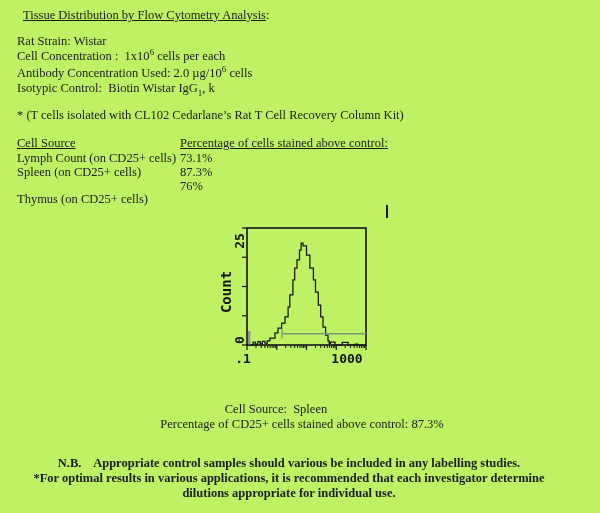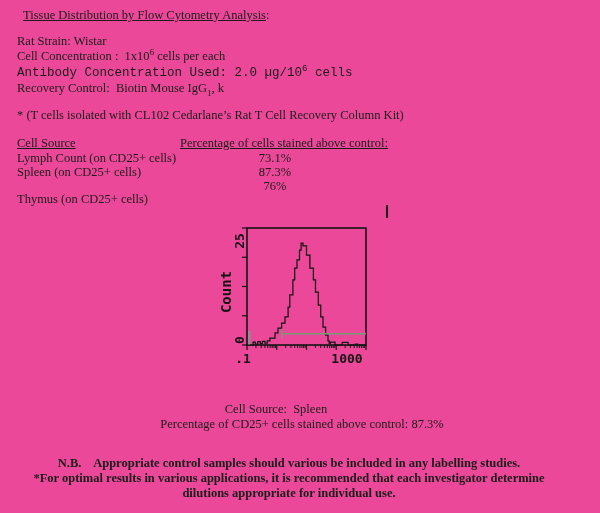--- a/index.html
+++ b/index.html
@@ -1,42 +1,42 @@
 <!DOCTYPE html>
 <html><head>
 <meta charset="utf-8">
 <style>
   html,body{margin:0;padding:0;background:#ffffff;}
-  .page{position:relative;width:600px;height:513px;background:#ec4899;
+  .page{position:relative;width:600px;height:513px;background:#bef264;
         font-family:"Liberation Serif",serif;color:#1b1b1b;font-size:12.5px;overflow:hidden;}
   .t{position:absolute;left:17px;white-space:pre-wrap;}
   .u{text-decoration:underline;}
   sup{font-size:9px;line-height:0;}
   sub{font-size:9px;line-height:0;}
   .col2{position:absolute;left:180px;white-space:pre-wrap;}
-  .val{position:absolute;left:180px;width:190px;text-align:center;}
+  .val{position:absolute;left:180px;width:190px;text-align:left;}
   .center{position:absolute;left:0;width:552px;text-align:center;white-space:pre-wrap;}
   .nb{position:absolute;left:0;width:578px;text-align:center;font-weight:bold;white-space:pre-wrap;}
   #chart{position:absolute;left:195px;top:195px;}
   #cursor{position:absolute;left:386px;top:205px;width:2px;height:13px;background:#1c1c1c;}
 </style>
 </head>
 <body>
 
 <div class="page">
 
   <div class="t" style="top:8px;left:23px;"><span class="u">Tissue Distribution by Flow Cytometry Analysis</span><span>:</span></div>
 
   <div class="t" style="top:34px;">Rat Strain: Wistar</div>
 
   <div class="t" style="top:49px;"><span>Cell Concentration :  1x10</span><sup>6</sup><span> cells per each</span></div>
 
-  <div class="t" style="top:66px;font-family:Liberation Mono, monospace;"><span>Antibody Concentration Used: 2.0 µg/10</span><sup>6</sup><span> cells</span></div>
+  <div class="t" style="top:66px;"><span>Antibody Concentration Used: 2.0 µg/10</span><sup>6</sup><span> cells</span></div>
 
-  <div class="t" style="top:81px;"><span>Recovery Control:  Biotin Mouse IgG</span><sub>1</sub><span>, k</span></div>
+  <div class="t" style="top:81px;"><span>Isotypic Control:  Biotin Wistar IgG</span><sub>1</sub><span>, k</span></div>
 
   <div class="t" style="top:108px;">* (T cells isolated with CL102 Cedarlane’s Rat T Cell Recovery Column Kit)</div>
 
   <div class="t u" style="top:136px;">Cell Source</div>
   <div class="col2 u" style="top:136px;">Percentage of cells stained above control:</div>
 
   <div class="t" style="top:151px;">Lymph Count (on CD25+ cells)</div>
   <div class="val" style="top:151px;">73.1%</div>
 
   <div class="t" style="top:165px;">Spleen (on CD25+ cells)</div>

